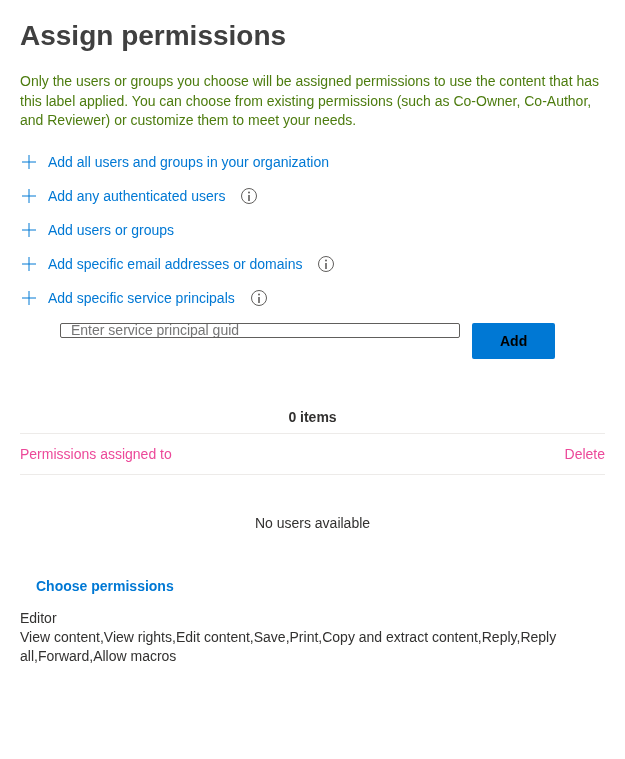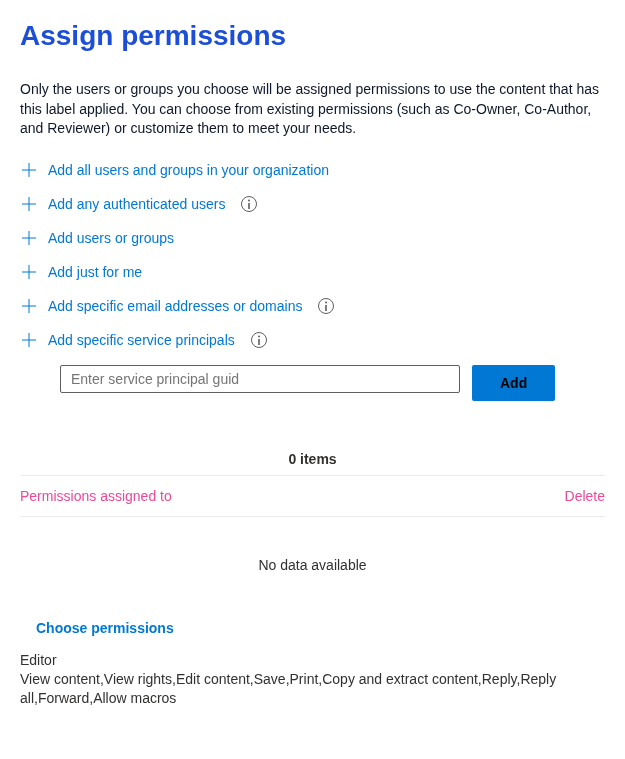--- a/index.html
+++ b/index.html
@@ -7,26 +7,26 @@
       font-family: 'Segoe UI', Tahoma, Geneva, Verdana, sans-serif;
       background: #ffffff;
       color: #323130;
       width: 625px;
       padding: 20px;
       font-size: 14px;
     }
     .page-title {
       font-size: 28px;
       font-weight: 600;
-      margin-bottom: 28px;
-      color: #1d4ed8;
+      margin-bottom: 20px;
+      color: #404040;
     }
     .description {
       font-size: 14px;
-      color: #0f172a;
+      color: #4d7c0f;
       line-height: 1.4;
       margin-bottom: 14px;
     }
     .add-list { display: flex; flex-direction: column; }
     .add-item {
       display: flex;
       align-items: center;
       gap: 10px;
       padding: 8px 0;
       cursor: pointer;
@@ -59,21 +59,21 @@
     .info-icon svg { width: 8px; height: 10px; }
     .input-row {
       display: flex;
       gap: 12px;
       margin-top: 8px;
       margin-bottom: 50px;
       margin-left: 40px;
     }
     .guid-input {
       flex: 0 0 400px;
-      height: 28px;
+      height: 15px;
       border: 1px solid #605e5c;
       border-radius: 2px;
       padding: 0 10px;
       font-size: 14px;
       outline: none;
     }
     .add-button {
       background: #0078d4;
       color: #000000;
       border: none;
@@ -146,28 +146,20 @@
 
   <div class="add-item">
     <span class="plus-icon">
       <svg viewBox="0 0 14 14">
           <path d="M7 0v14M0 7h14" stroke="currentColor" stroke-width="1"></path>
         </svg>
     </span>
     <span class="add-label">Add users or groups</span>
   </div>
 
-  <div class="add-item">
-    <span class="plus-icon">
-      <svg viewBox="0 0 14 14">
-          <path d="M7 0v14M0 7h14" stroke="currentColor" stroke-width="1"></path>
-        </svg>
-    </span>
-    <span class="add-label">Add just for me</span>
-  </div>
 
   <div class="add-item">
     <span class="plus-icon">
       <svg viewBox="0 0 14 14">
           <path d="M7 0v14M0 7h14" stroke="currentColor" stroke-width="1"></path>
         </svg>
     </span>
     <span class="add-label">Add specific email addresses or domains</span>
     <span class="info-icon">
       <svg viewBox="0 0 8 10">
@@ -203,19 +195,19 @@
 <hr class="divider">
 
 <div class="table-header">
   <span class="col">Permissions assigned to</span>
   <span class="col">Delete</span>
 </div>
 
 <hr class="divider">
 
 <div class="table-area">
-  <span>No data available</span>
+  <span>No users available</span>
 </div>
 
 <div class="choose-link">Choose permissions</div>
 
 <div class="perm-role">Editor</div>
 <div class="perm-detail">View content,View rights,Edit content,Save,Print,Copy and extract content,Reply,Reply all,Forward,Allow macros</div>
 
 </body></html>

